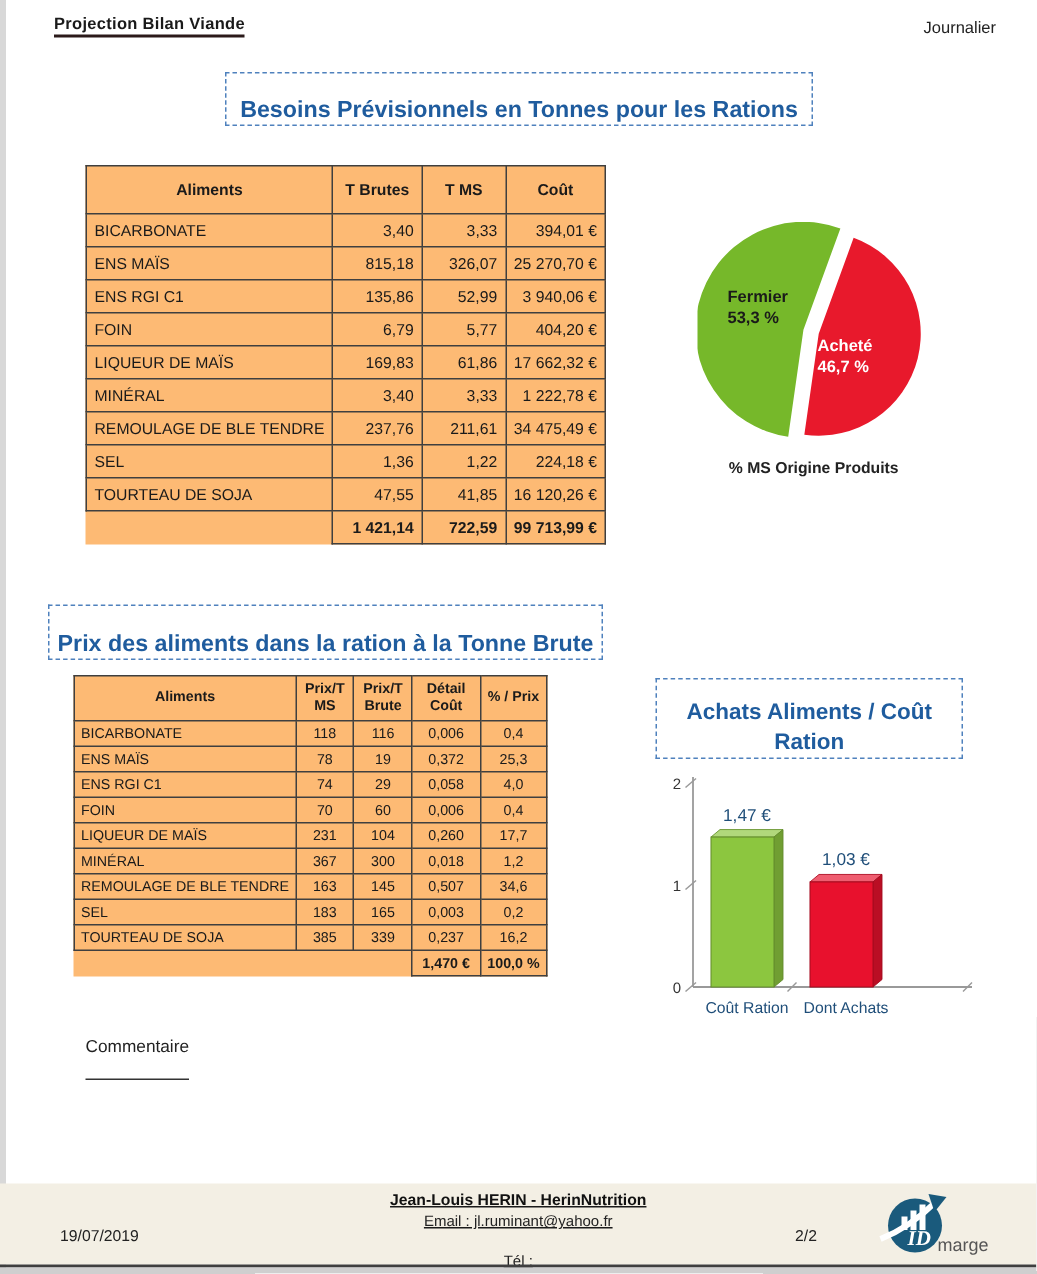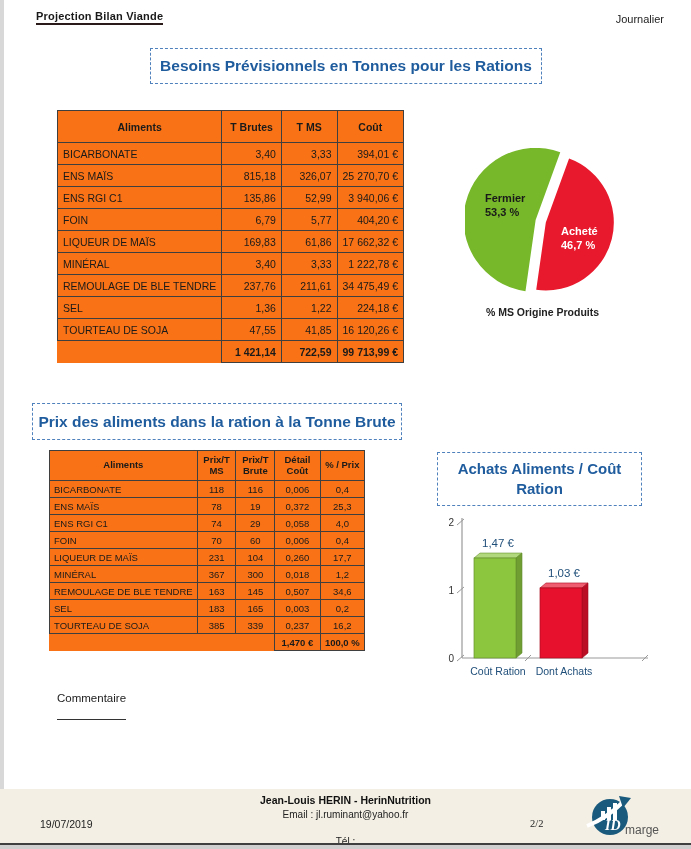--- a/index.html
+++ b/index.html
@@ -6,59 +6,59 @@
   .page{position:relative;width:691px;height:849px;background:#ffffff;overflow:hidden;
         font-family:"Liberation Sans",sans-serif;color:#1a1a1a;}
   .edge-left{position:absolute;left:0;top:0;width:4px;height:100%;background:#d8d8d8;}
   .edge-bottom{position:absolute;left:0;top:845px;width:100%;height:4px;background:#cfcfcf;}
 
   .page-title{position:absolute;left:36px;top:10px;font-size:11px;font-weight:bold;
               border-bottom:2px solid #2b1a1a;padding-bottom:1px;letter-spacing:.2px;}
   .journalier{position:absolute;right:27px;top:13px;font-size:11px;color:#222;}
 
   .dash-box{position:absolute;border:1px dashed #4f81bd;background:#fff;display:flex;
-            align-items:center;justify-content:center;text-align:center;
+            align-items:flex-end;justify-content:center;text-align:center;
             color:#1f5c9e;font-weight:600;}
   .box-besoins{left:150px;top:48px;width:390px;height:34px;font-size:15.5px;}
   .box-prix{left:32px;top:403px;width:368px;height:35px;font-size:15.5px;}
   .box-achats{left:437px;top:452px;width:203px;height:52px;font-size:15px;line-height:1.35;}
 
-  table{border-collapse:collapse;background:#f97316;}
+  table{border-collapse:collapse;background:#fdba74;}
   td,th{border:1px solid #3f3f3f;overflow:hidden;white-space:nowrap;}
   .tbl1{position:absolute;left:57px;top:110px;width:347px;font-size:10.5px;}
   .tbl1 th{height:29px;font-size:10.5px;font-weight:bold;text-align:center;}
   .tbl1 td{height:21px;padding:0 5px;text-align:right;}
   .tbl1 td:first-child{text-align:left;}
   .tbl2{position:absolute;left:49px;top:450px;width:316px;font-size:9.5px;}
   .tbl2 th{height:27px;font-size:9.5px;font-weight:bold;text-align:center;white-space:normal;line-height:1.15;}
   .tbl2 td{height:16px;padding:0 4px;text-align:center;}
   .tbl2 td:first-child{text-align:left;}
   tr.total td{font-weight:bold;}
   td.noborder{border:none;background:transparent;}
 
   .pie-wrap{position:absolute;left:465px;top:148px;width:155px;height:175px;}
   .pie-label{position:absolute;font-size:11px;font-weight:bold;line-height:1.25;}
   .lbl-fermier{left:20px;top:44px;color:#1a1a1a;}
-  .lbl-achete{left:96px;top:77px;color:#ffffff;}
+  .lbl-achete{left:80px;top:77px;color:#ffffff;}
   .pie-caption{position:absolute;left:0;top:158px;width:100%;text-align:center;
                font-size:10.5px;font-weight:bold;color:#222;}
 
   .bar-wrap{position:absolute;left:448px;top:512px;width:210px;height:178px;}
 
   .comment{position:absolute;left:57px;top:692px;font-size:11.5px;color:#222;
            border-bottom:1.5px solid #333;padding-bottom:15px;}
 
   .footer{position:absolute;left:0;top:789px;width:100%;height:54px;background:#f3efe4;}
   .footer-line{position:absolute;left:0;top:843px;width:100%;height:2px;background:#3f3f3f;}
   .f-date{position:absolute;left:40px;top:29px;font-size:10.5px;color:#222;}
-  .f-center{position:absolute;left:0;top:0;width:100%;text-align:center;}
+  .f-center{position:absolute;left:0;top:0;width:100%;text-align:center;text-decoration:underline;}
   .f-name{margin-top:5px;font-size:10.5px;font-weight:bold;color:#111;}
   .f-email{margin-top:3px;font-size:10px;color:#222;}
   .f-tel{margin-top:16px;font-size:10px;color:#222;}
-  .f-page{position:absolute;left:530px;top:29px;font-size:10.5px;color:#222;font-family:Liberation Serif, serif;}
+  .f-page{position:absolute;left:530px;top:29px;font-size:10.5px;color:#222;}
   .f-logo{position:absolute;right:22px;top:3px;width:84px;height:48px;}
 </style>
 </head>
 <body>
 
 <div class="page">
   <div class="edge-left"></div>
 
   <div class="page-title">Projection Bilan Viande</div>
   <div class="journalier">Journalier</div>

